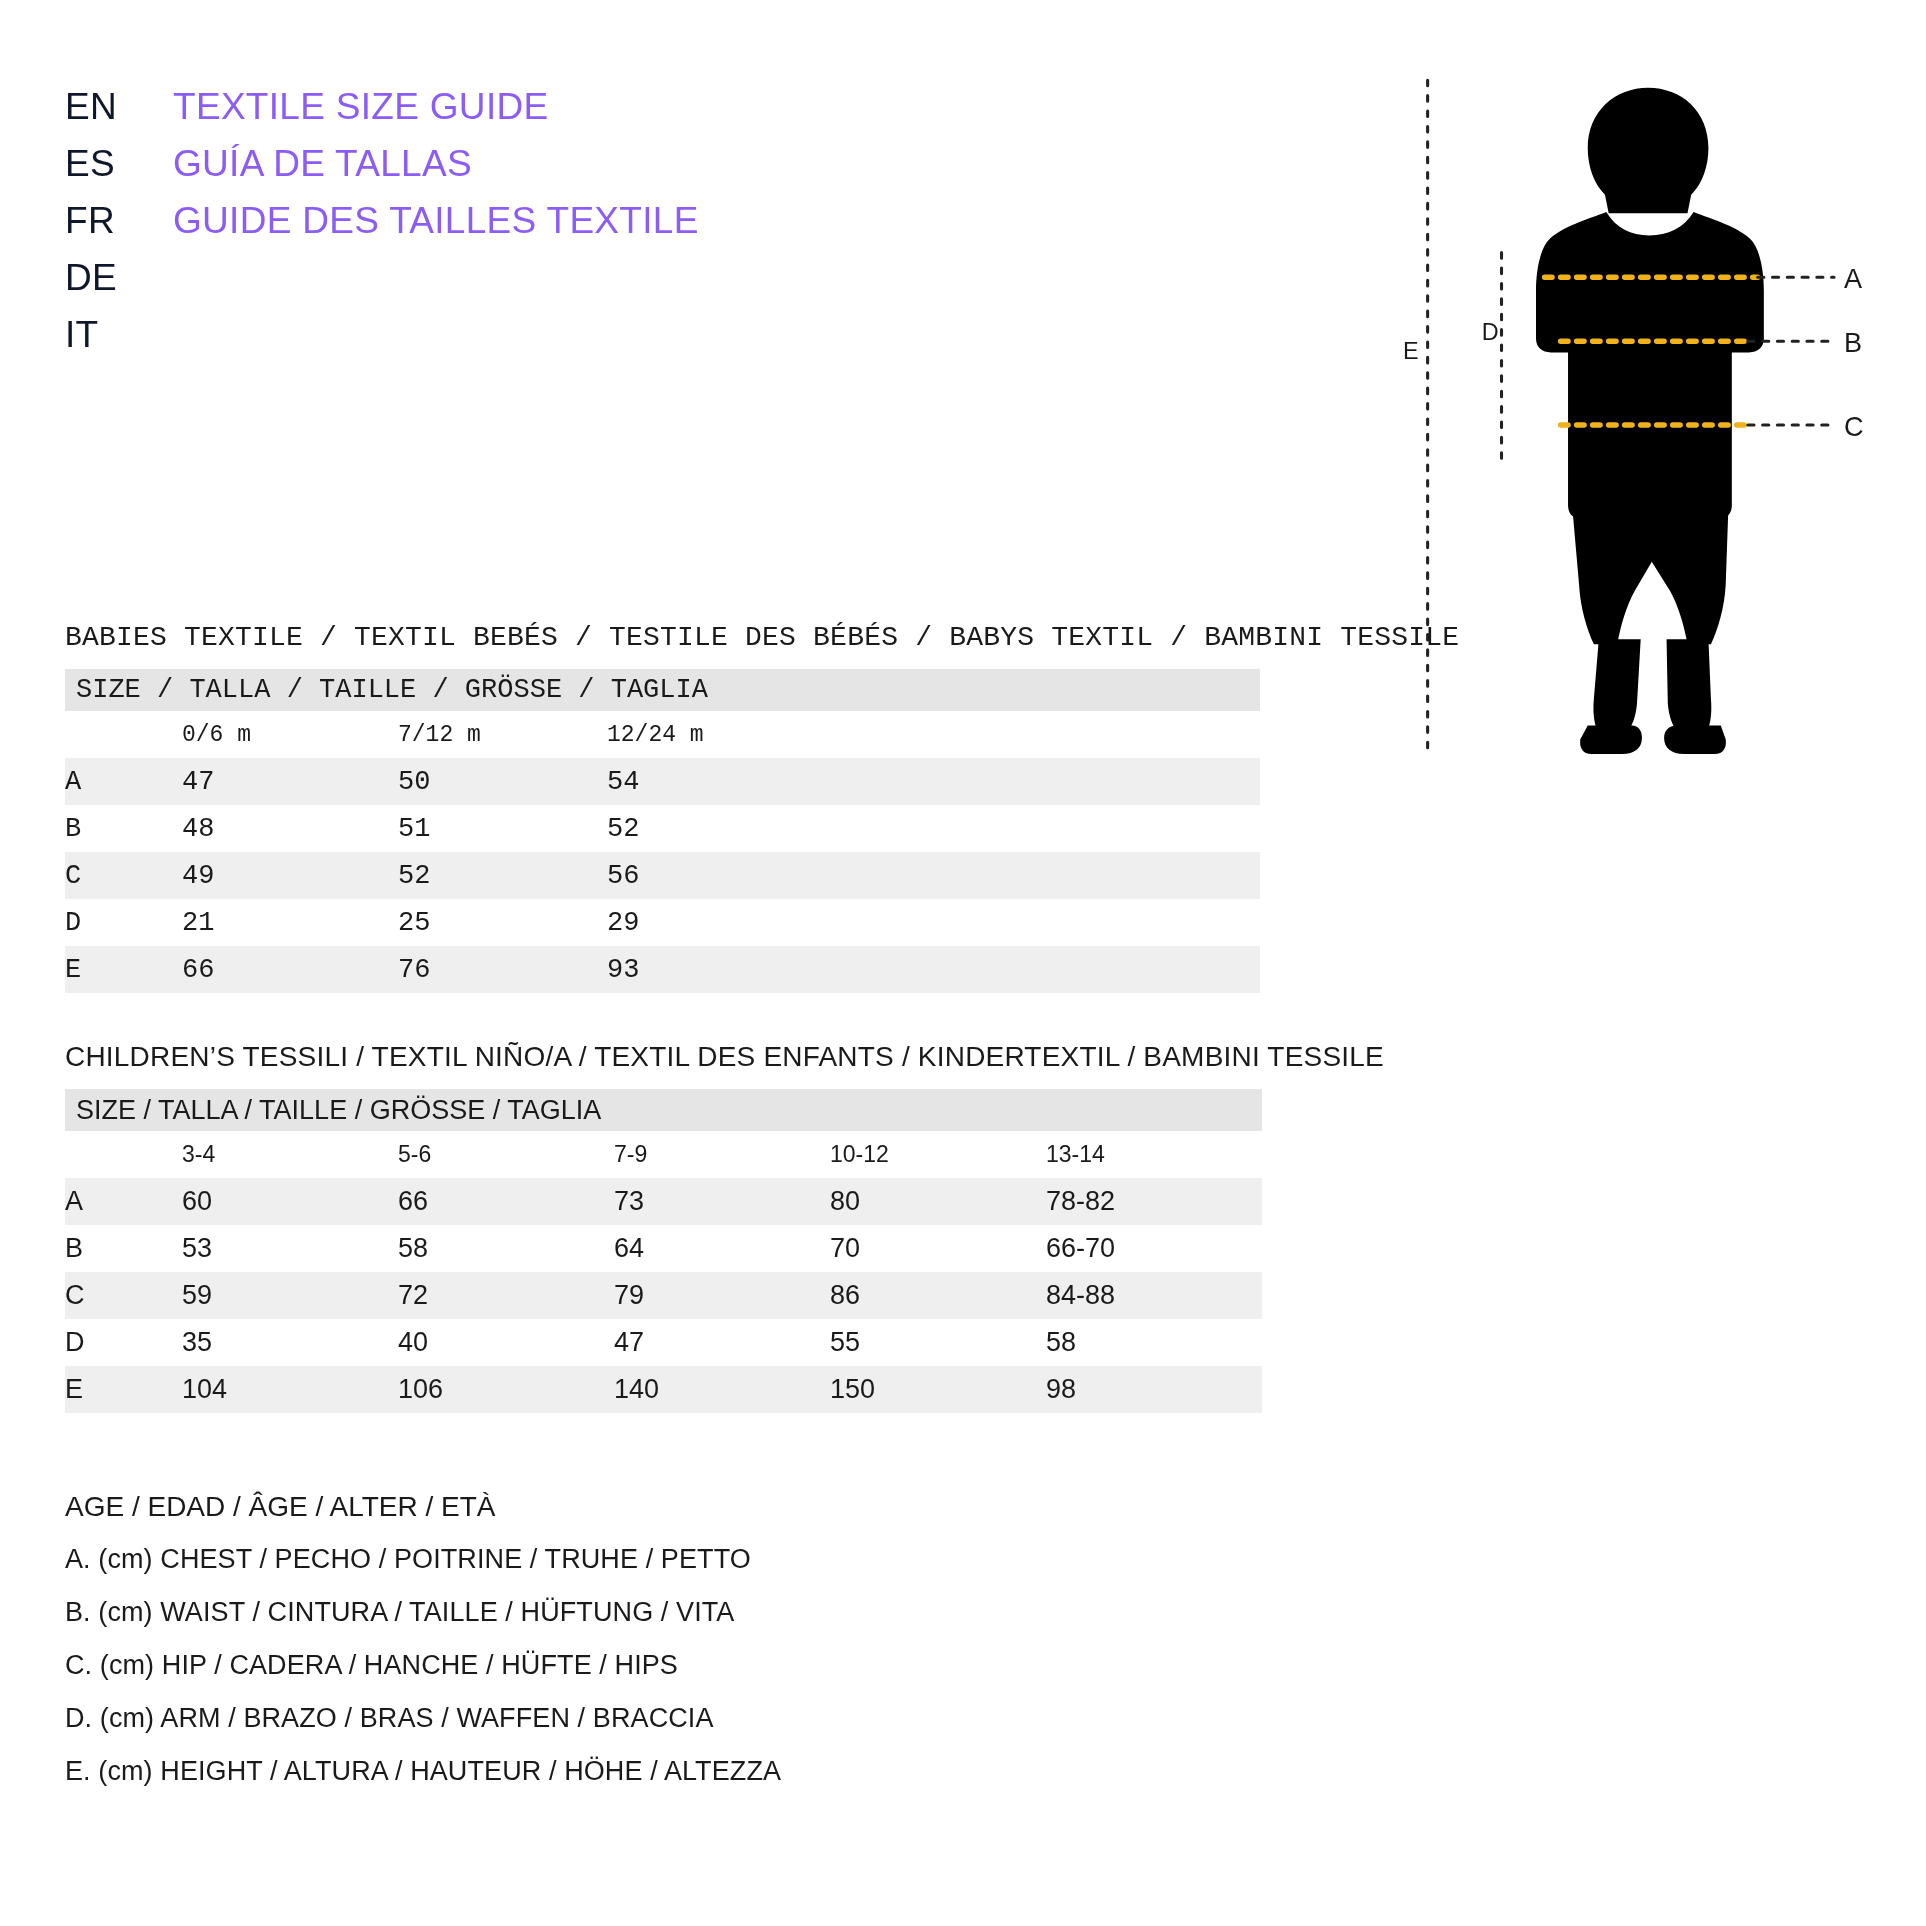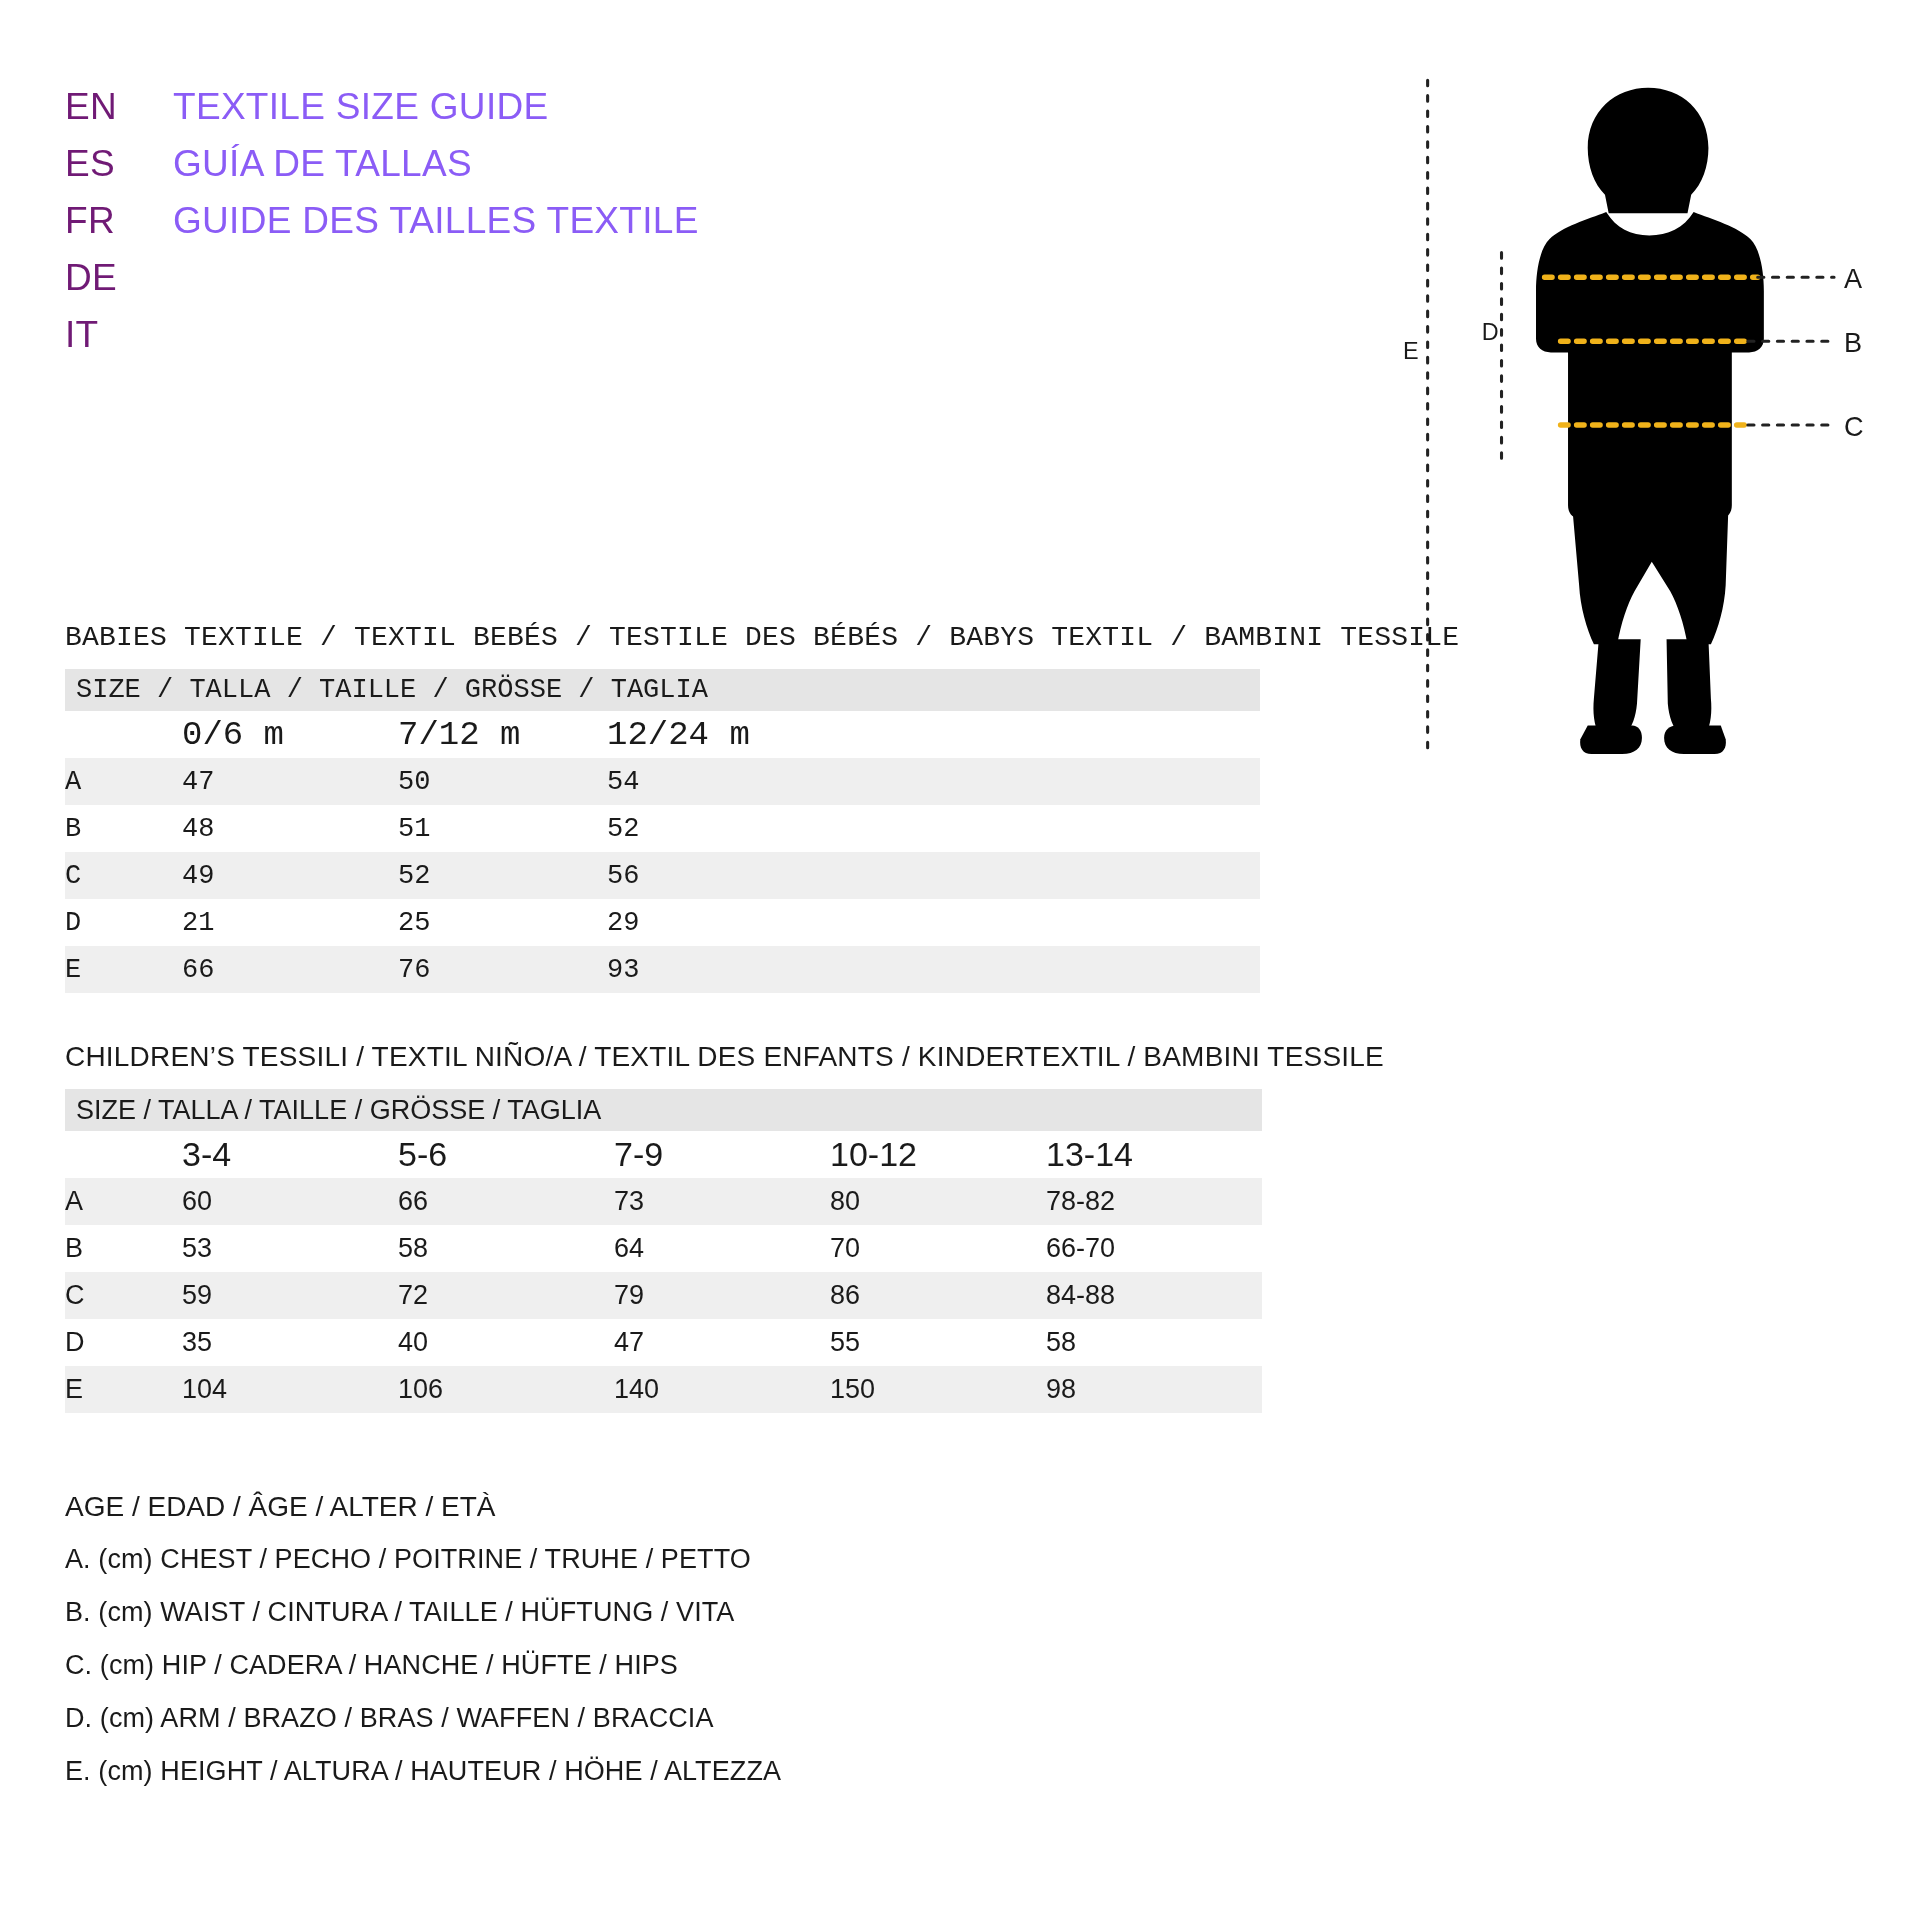--- a/index.html
+++ b/index.html
@@ -33,21 +33,21 @@
   .title-row {
     display: flex;
     align-items: baseline;
     margin-bottom: 15px;
   }
   .title-lang {
     width: 108px;
     flex: 0 0 108px;
     font-size: 37px;
     letter-spacing: 0.3px;
-    color: #701a75;
+    color: #0f172a;
   }
   .title-text {
     font-size: 37px;
     letter-spacing: 0.3px;
     color: #8b5cf6;
   }
 
   
   .figure {
     position: absolute;
@@ -79,21 +79,21 @@
     height: 42px;
     font-size: 27px;
     text-align: left;
     font-weight: normal;
   }
   .hdr-band td.hdr-text {
     padding-left: 11px;
   }
   .sizes-row td {
     height: 47px;
-    font-size: 34px;
+    font-size: 23px;
     background: #ffffff;
     text-align: left;
   }
   .data-row td {
     height: 47px;
     font-size: 27px;
     text-align: left;
   }
   .data-row.shade td {
     background: #efefef;

